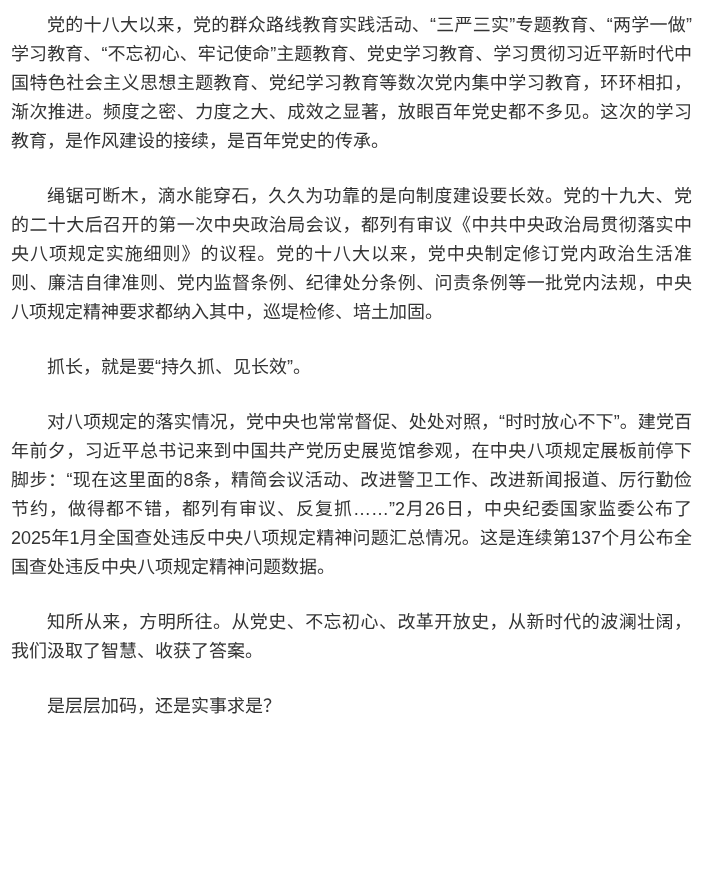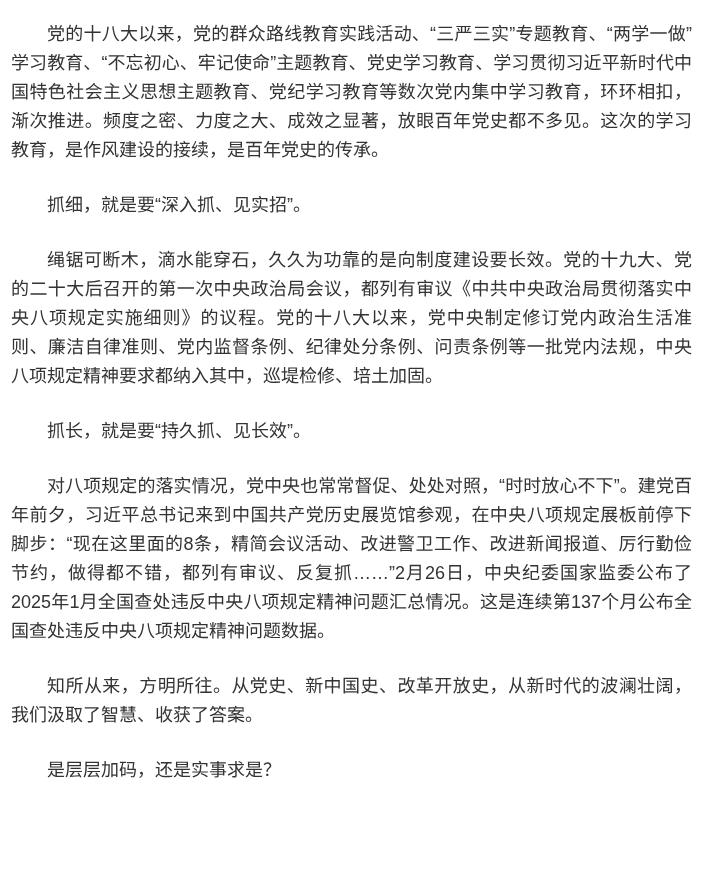--- a/index.html
+++ b/index.html
@@ -8,21 +8,21 @@
     background: #ffffff;
   }
   body {
     width: 703px;
     height: 885px;
     overflow: hidden;
   }
   .article {
     box-sizing: border-box;
     width: 703px;
-    padding: 20px 11px 0 11px;
+    padding: 11px 11px 0 11px;
     font-family: "Liberation Sans", "DejaVu Sans", sans-serif;
     font-size: 18px;
     line-height: 29px;
     color: #333333;
     text-align: justify;
   }
   .article p {
     margin: 26px 0;
     text-indent: 2em;
   }
@@ -31,19 +31,18 @@
   }
   .article p:last-child {
     margin-bottom: 16px;
   }
 </style>
 </head>
 <body style="background: rgb(255, 255, 255);">
 
 <div class="article" style="color: rgb(51, 51, 51);">
   <p>党的十八大以来，党的群众路线教育实践活动、“三严三实”专题教育、“两学一做”学习教育、“不忘初心、牢记使命”主题教育、党史学习教育、学习贯彻习近平新时代中国特色社会主义思想主题教育、党纪学习教育等数次党内集中学习教育，环环相扣，渐次推进。频度之密、力度之大、成效之显著，放眼百年党史都不多见。这次的学习教育，是作风建设的接续，是百年党史的传承。</p>
-  <p>抓细，就是要“深入抓、见实招”。</p>
   <p>绳锯可断木，滴水能穿石，久久为功靠的是向制度建设要长效。党的十九大、党的二十大后召开的第一次中央政治局会议，都列有审议《中共中央政治局贯彻落实中央八项规定实施细则》的议程。党的十八大以来，党中央制定修订党内政治生活准则、廉洁自律准则、党内监督条例、纪律处分条例、问责条例等一批党内法规，中央八项规定精神要求都纳入其中，巡堤检修、培土加固。</p>
   <p>抓长，就是要“持久抓、见长效”。</p>
   <p>对八项规定的落实情况，党中央也常常督促、处处对照，“时时放心不下”。建党百年前夕，习近平总书记来到中国共产党历史展览馆参观，在中央八项规定展板前停下脚步：“现在这里面的8条，精简会议活动、改进警卫工作、改进新闻报道、厉行勤俭节约，做得都不错，都列有审议、反复抓……”2月26日，中央纪委国家监委公布了2025年1月全国查处违反中央八项规定精神问题汇总情况。这是连续第137个月公布全国查处违反中央八项规定精神问题数据。</p>
-  <p>知所从来，方明所往。从党史、新中国史、改革开放史，从新时代的波澜壮阔，我们汲取了智慧、收获了答案。</p>
+  <p>知所从来，方明所往。从党史、不忘初心、改革开放史，从新时代的波澜壮阔，我们汲取了智慧、收获了答案。</p>
   <p>是层层加码，还是实事求是？</p>
 </div>
 
 </body></html>

